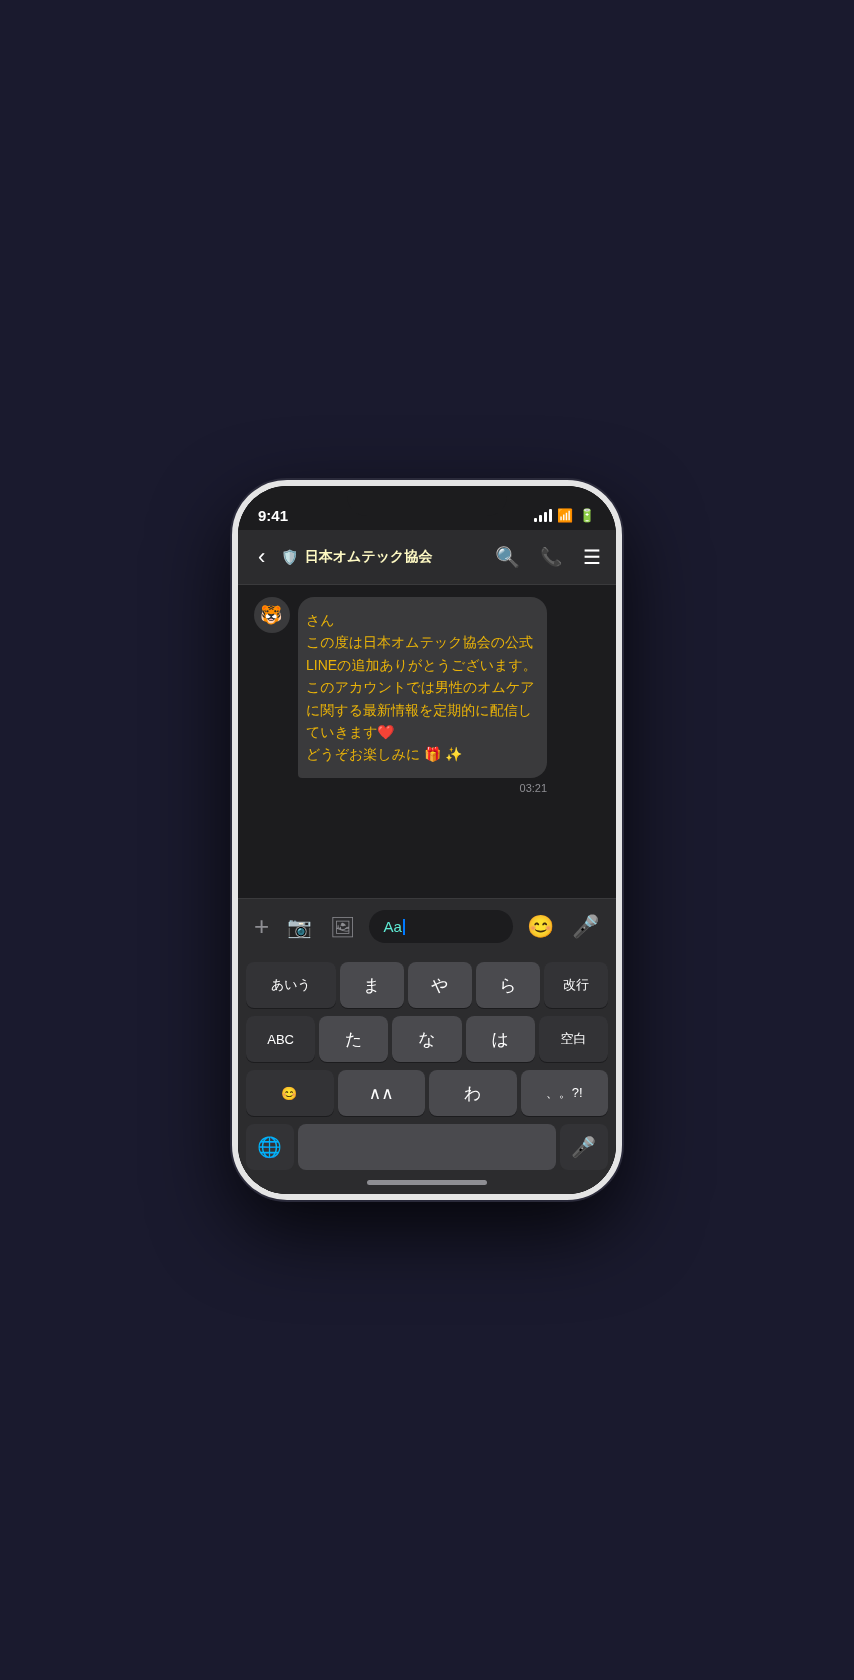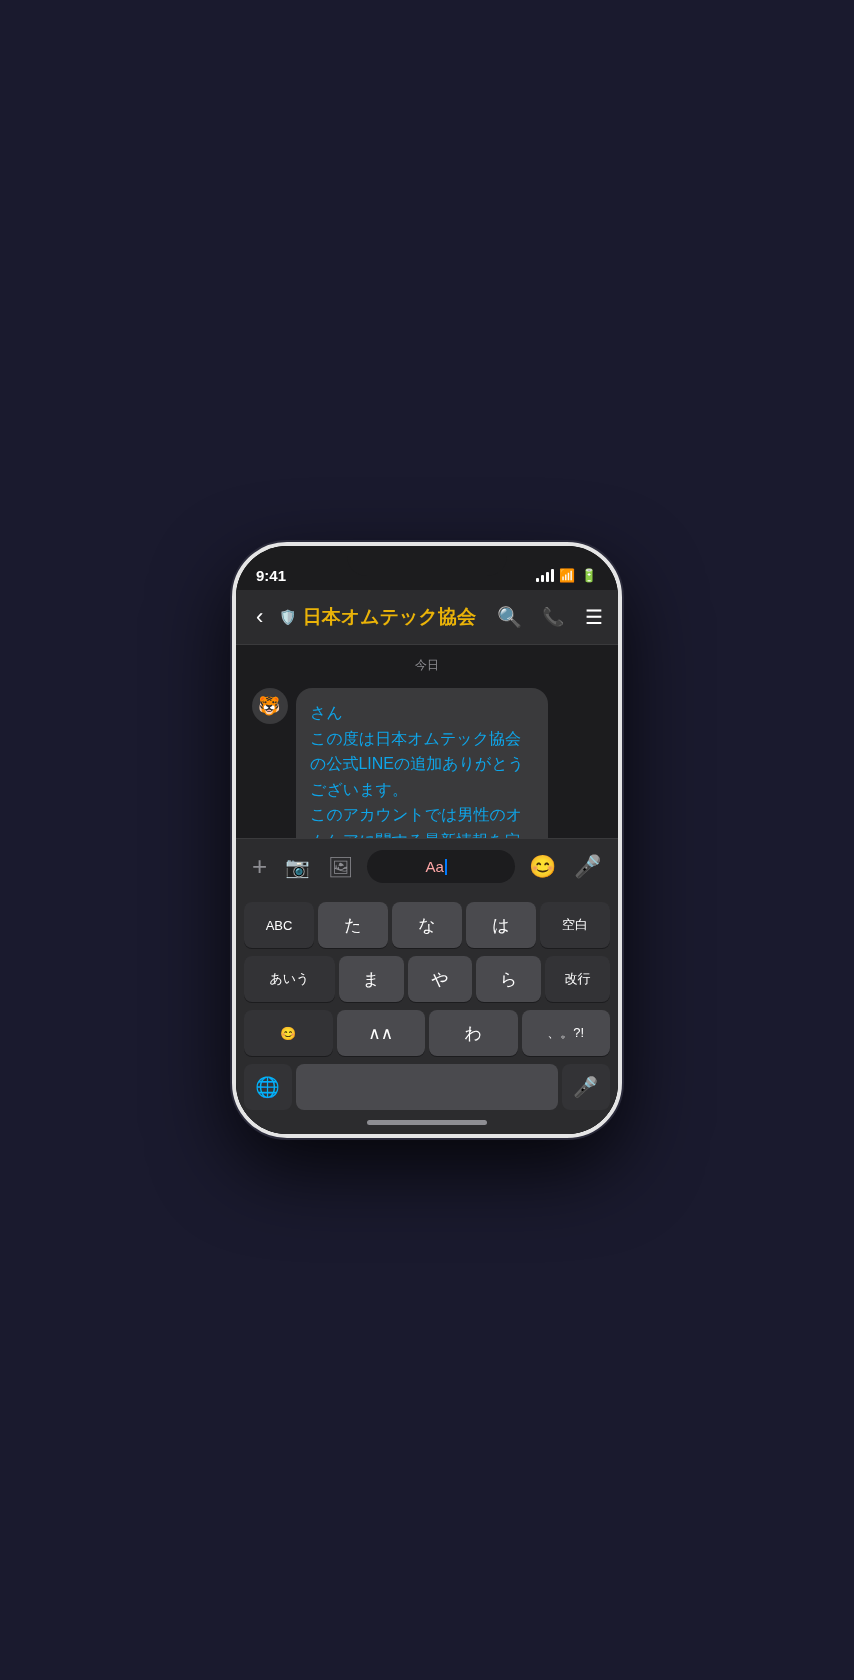--- a/index.html
+++ b/index.html
@@ -8,24 +8,24 @@
       background: #1a1a2e;
       display: flex;
       justify-content: center;
       align-items: center;
       min-height: 100vh;
       font-family: -apple-system, 'Helvetica Neue', sans-serif;
     }
 
     .phone-shell {
       width: 390px;
-      height: 596px;
+      height: 720px;
       background: #1c1c1e;
       border-radius: 55px;
-      border: 4px solid #e5e5e5;
+      border: 6px solid #e5e5e5;
       position: relative;
       overflow: hidden;
       box-shadow: 0 0 0 2px #2a2a3a, 0 30px 80px rgba(0,0,0,0.8);
     }
 
     
     .notch {
       position: absolute;
       top: 0;
       left: 50%;
@@ -143,22 +143,22 @@
       align-items: center;
       gap: 6px;
     }
 
     .nav-shield {
       color: #ffffff;
       font-size: 14px;
     }
 
     .nav-title {
-      color: #eab308;
-      font-size: 19px;
+      color: #fef9c3;
+      font-size: 14px;
       font-weight: 600;
     }
 
     .nav-icons {
       display: flex;
       gap: 20px;
       align-items: center;
     }
 
     .nav-icon {
@@ -205,24 +205,24 @@
     }
 
     .bubble-wrapper {
       display: flex;
       flex-direction: column;
       max-width: 72%;
     }
 
     .bubble {
       background: #3a3a3c;
-      color: #0ea5e9;
+      color: #eab308;
       border-radius: 16px 16px 16px 4px;
-      padding: 12px 14px;
-      font-size: 16px;
+      padding: 12px 8px;
+      font-size: 14px;
       line-height: 1.6;
       position: relative;
     }
 
     .bubble-time {
       color: #8e8e93;
       font-size: 11px;
       margin-top: 4px;
       text-align: right;
     }
@@ -406,83 +406,82 @@
         <span class="nav-title">日本オムテック協会</span>
       </div>
       <div class="nav-icons">
         <span class="nav-icon" style="font-size:20px;">🔍</span>
         <span class="nav-icon" style="font-size:18px;">📞</span>
         <span class="nav-icon" style="font-size:20px; letter-spacing:-1px;">☰</span>
       </div>
     </div>
 
     <div class="chat-area">
-      <div class="date-label">今日</div>
 
       <div class="message-row">
         <div class="avatar">
           <span>🐯</span>
         </div>
         <div class="bubble-wrapper">
           <div class="bubble">
             <span>さん<br>この度は日本オムテック協会の公式LINEの追加ありがとうございます。<br>このアカウントでは男性のオムケアに関する最新情報を定期的に配信していきます❤️<br>どうぞお楽しみに 🎁 ✨</span>
           </div>
           <div class="bubble-time">03:21</div>
         </div>
       </div>
     </div>
 
     <div class="input-bar">
       <span class="input-icon-btn" style="font-size:26px; color:#8e8e93;">+</span>
       <span class="input-icon-btn" style="font-size:20px;">📷</span>
       <span class="input-icon-btn" style="font-size:20px;">🖼</span>
       <div style="flex:1; background:#1c1c1e; border-radius:20px; padding:8px 14px; display:flex; align-items:center;">
-        <span style="color:#fca5a5; font-size:15px;margin-left:44px;">Aa</span>
+        <span style="color:#5eead4; font-size:15px;">Aa</span>
         <span class="cursor-blink"></span>
       </div>
       <span class="input-icon-btn" style="font-size:22px;">😊</span>
       <span class="input-icon-btn" style="font-size:22px;">🎤</span>
     </div>
 
     <div class="keyboard">
 
 
       <div class="kb-row">
+        <div class="kb-key wide-dark">
+          <span>あいう</span>
+        </div>
+        <div class="kb-key">
+          <span>ま</span>
+        </div>
+        <div class="kb-key">
+          <span>や</span>
+        </div>
+        <div class="kb-key">
+          <span>ら</span>
+        </div>
+        <div class="kb-key dark">
+          <span>改行</span>
+        </div>
+      </div>
+
+      <div class="kb-row">
         <div class="kb-key dark">
           <span>ABC</span>
         </div>
         <div class="kb-key">
           <span>た</span>
         </div>
         <div class="kb-key">
           <span>な</span>
         </div>
         <div class="kb-key">
           <span>は</span>
         </div>
         <div class="kb-key dark">
           <span>空白</span>
-        </div>
-      </div>
-
-      <div class="kb-row">
-        <div class="kb-key wide-dark">
-          <span>あいう</span>
-        </div>
-        <div class="kb-key">
-          <span>ま</span>
-        </div>
-        <div class="kb-key">
-          <span>や</span>
-        </div>
-        <div class="kb-key">
-          <span>ら</span>
-        </div>
-        <div class="kb-key dark">
-          <span>改行</span>
         </div>
       </div>
 
       <div class="kb-row">
         <div class="kb-key dark" style="flex:1;">
           <span>😊</span>
         </div>
         <div class="kb-key" style="flex:1;">
           <span>∧∧</span>
         </div>

